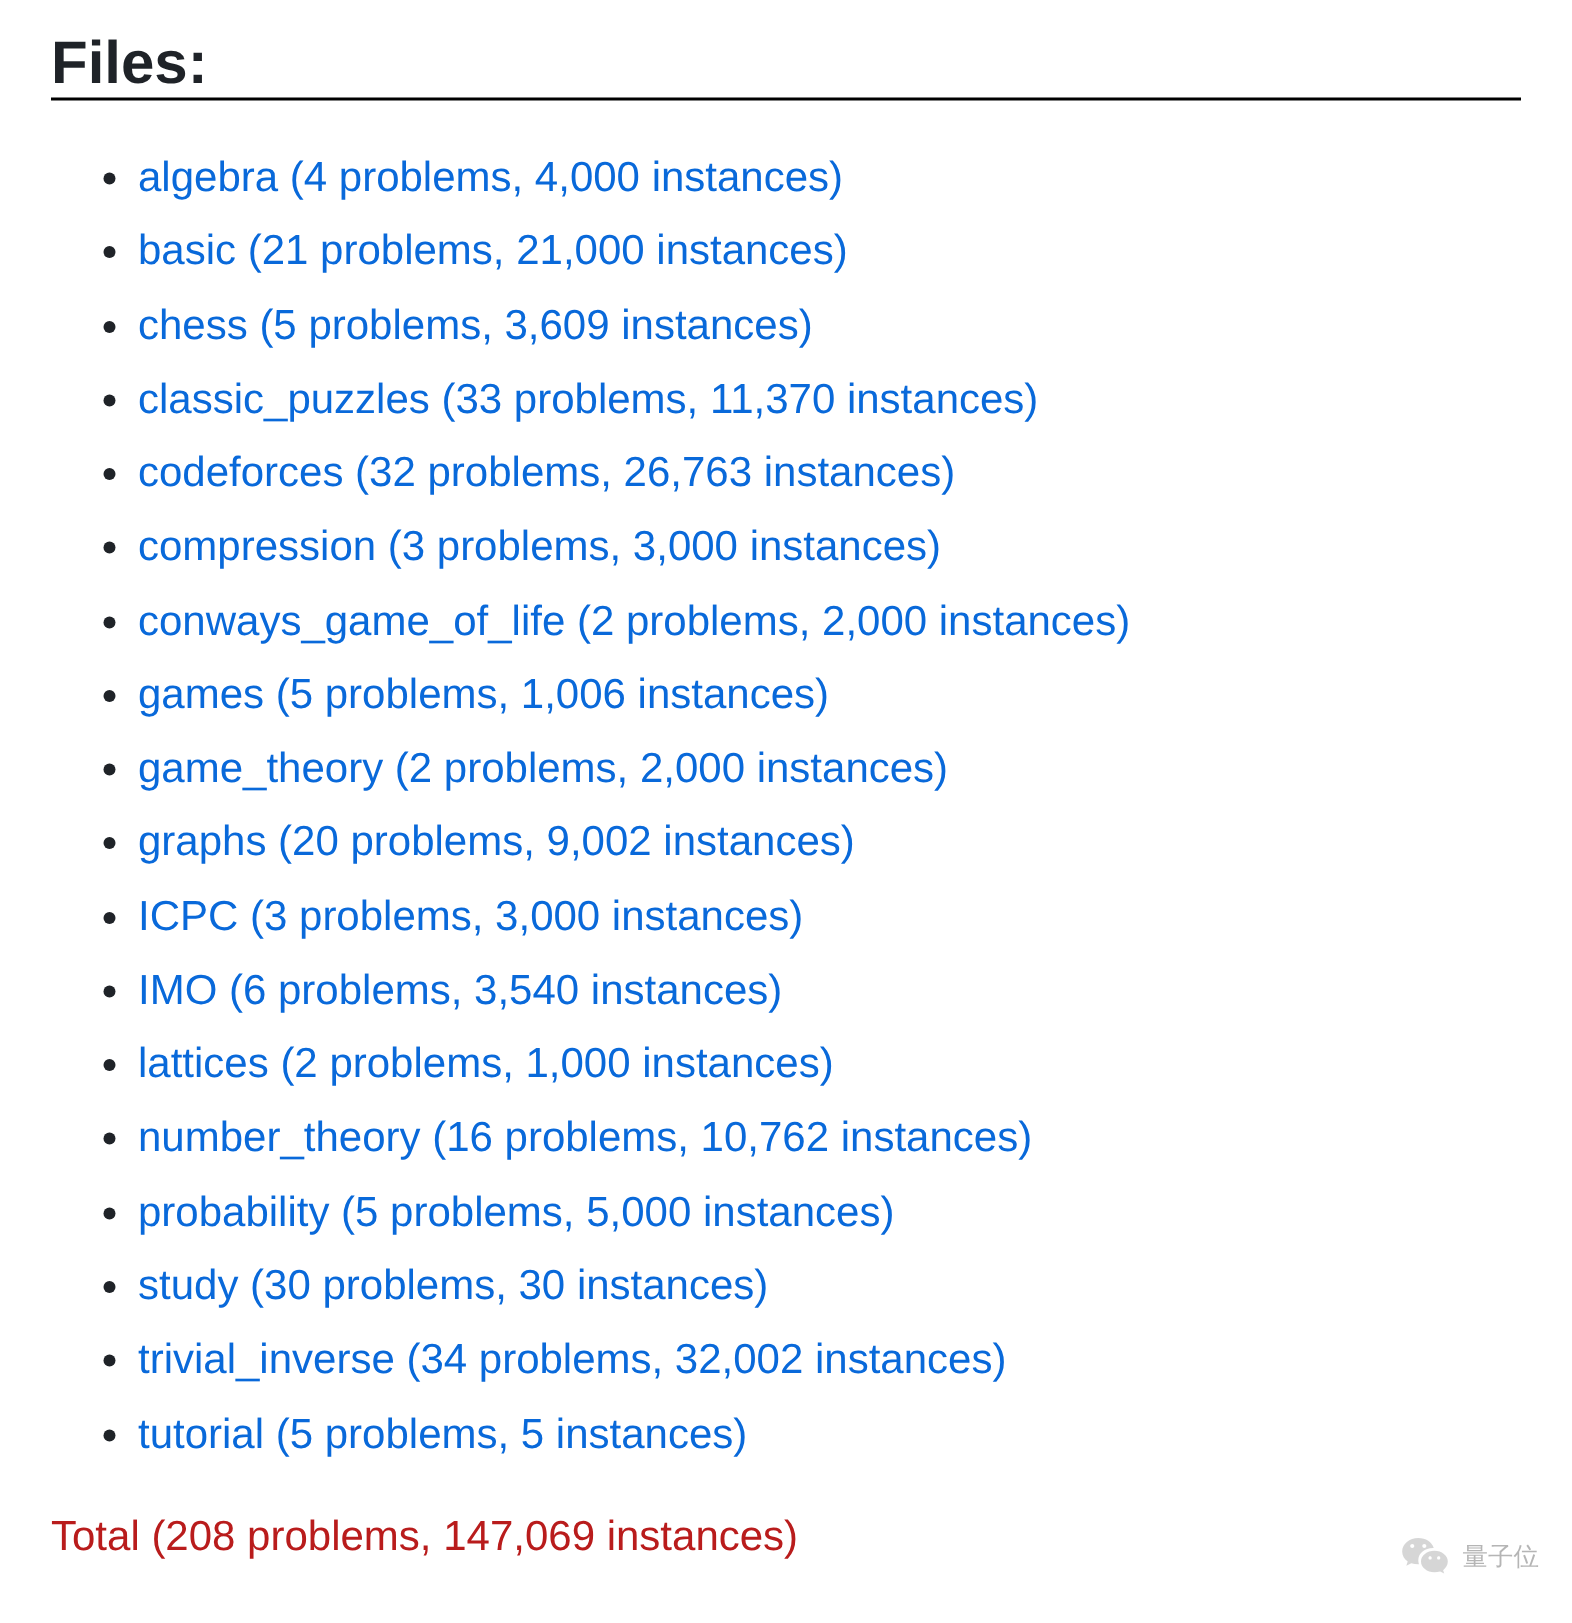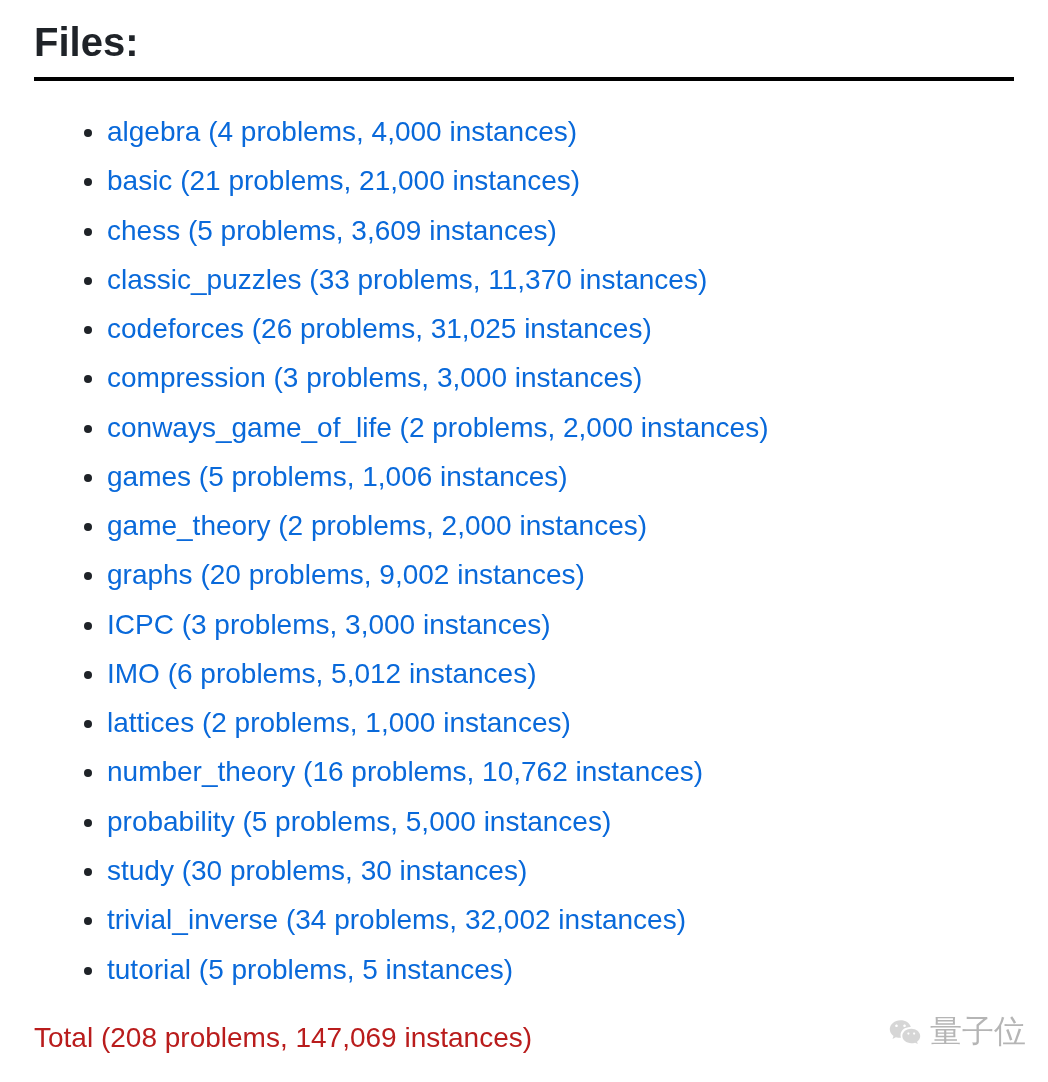--- a/index.html
+++ b/index.html
@@ -10,81 +10,80 @@
     body {
       font-family: -apple-system, BlinkMacSystemFont, "Segoe UI", Helvetica, Arial, sans-serif;
       background: #ffffff;
       color: #1f2328;
       padding: 20px 34px;
       width: 1048px;
     }
     h2.section-title {
       font-size: 40px;
       font-weight: 600;
-      padding-bottom: 12px;
-      border-bottom: 4px solid #000000;
+      padding-bottom: 0;
+      border-bottom: 2px solid #000000;
       margin-bottom: 26px;
     }
     ul.file-list {
       list-style: disc;
       padding-left: 58px;
       margin-bottom: 28px;
     }
     ul.file-list li {
       font-size: 28px;
       line-height: 1.76;
       color: #1f2328;
-      margin-left: 15px;
     }
     ul.file-list li a {
       color: #0969da;
       text-decoration: none;
     }
     p.total-line {
       font-size: 28px;
       color: #b91c1c;
       margin-top: 10px;
     }
     .watermark {
       position: fixed;
       right: 22px;
       bottom: 28px;
       display: flex;
       align-items: center;
       gap: 8px;
       color: rgba(120,120,120,0.55);
-      font-size: 32px;
+      font-size: 17px;
       font-weight: 500;
       pointer-events: none;
       user-select: none;
     }
     .watermark .wm-icon {
       width: 34px;
       height: 34px;
       opacity: 0.55;
     }
   </style>
 </head>
 <body>
 
 <h2 class="section-title">Files:</h2>
 
 <ul class="file-list">
   <li><a href="#">algebra (4 problems, 4,000 instances)</a></li>
   <li><a href="#">basic (21 problems, 21,000 instances)</a></li>
   <li><a href="#">chess (5 problems, 3,609 instances)</a></li>
   <li><a href="#">classic_puzzles (33 problems, 11,370 instances)</a></li>
-  <li><a href="#">codeforces (26 problems, 31,025 instances)</a></li>
+  <li><a href="#">codeforces (32 problems, 26,763 instances)</a></li>
   <li><a href="#">compression (3 problems, 3,000 instances)</a></li>
   <li><a href="#">conways_game_of_life (2 problems, 2,000 instances)</a></li>
   <li><a href="#">games (5 problems, 1,006 instances)</a></li>
   <li><a href="#">game_theory (2 problems, 2,000 instances)</a></li>
   <li><a href="#">graphs (20 problems, 9,002 instances)</a></li>
   <li><a href="#">ICPC (3 problems, 3,000 instances)</a></li>
-  <li><a href="#">IMO (6 problems, 5,012 instances)</a></li>
+  <li><a href="#">IMO (6 problems, 3,540 instances)</a></li>
   <li><a href="#">lattices (2 problems, 1,000 instances)</a></li>
   <li><a href="#">number_theory (16 problems, 10,762 instances)</a></li>
   <li><a href="#">probability (5 problems, 5,000 instances)</a></li>
   <li><a href="#">study (30 problems, 30 instances)</a></li>
   <li><a href="#">trivial_inverse (34 problems, 32,002 instances)</a></li>
   <li><a href="#">tutorial (5 problems, 5 instances)</a></li>
 </ul>
 
 <p class="total-line">Total (208 problems, 147,069 instances)</p>
 

